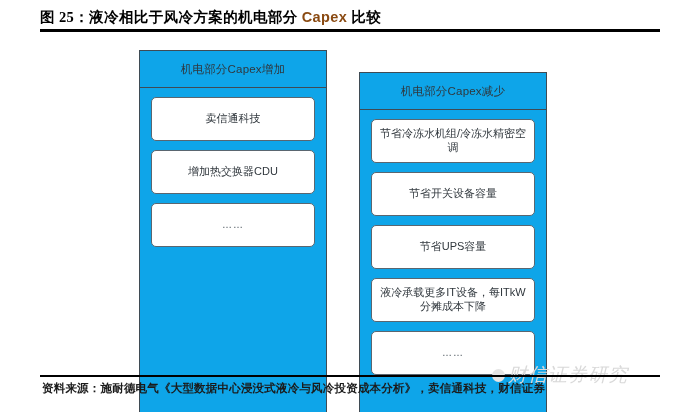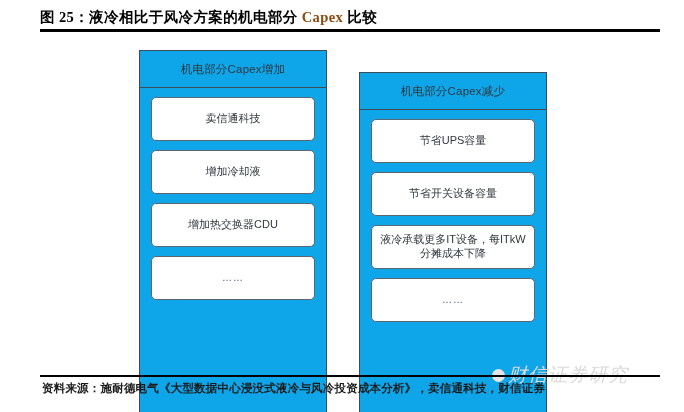--- a/index.html
+++ b/index.html
@@ -24,21 +24,21 @@
     width: 620px;
     font-family: "Liberation Serif", "DejaVu Serif", serif;
     font-weight: bold;
     font-size: 14.5px;
     letter-spacing: 0.4px;
     white-space: nowrap;
     color: #000000;
   }
   .fig-title .cap {
     color: #8a4a12;
-    font-family: Liberation Serif, serif;
+    font-family: Liberation Sans, sans-serif;
   }
   .rule-top {
     position: absolute;
     left: 40px;
     top: 29px;
     width: 620px;
     height: 3px;
     background: #000000;
   }
 
@@ -156,31 +156,31 @@
   <span>图 25：液冷相比于风冷方案的机电部分 </span><span class="cap">Capex</span><span> 比较</span>
 </div>
 <div class="rule-top"></div>
 
 <div class="diagram">
 
   <div class="column left">
     <div class="col-header">机电部分Capex增加</div>
     <div class="col-body">
       <div class="node h1">卖信通科技</div>
-      <div class="node h1">增加冷却液</div>
       <div class="node h1">增加热交换器CDU</div>
       <div class="node dots">……</div>
     </div>
   </div>
 
   <div class="column right">
     <div class="col-header">机电部分Capex减少</div>
     <div class="col-body">
+      <div class="node h2">节省冷冻水机组/冷冻水精密空调</div>
+      <div class="node h2">节省开关设备容量</div>
       <div class="node h2">节省UPS容量</div>
-      <div class="node h2">节省开关设备容量</div>
       <div class="node h2">液冷承载更多IT设备，每ITkW分摊成本下降</div>
       <div class="node dots">……</div>
     </div>
   </div>
 
 </div>
 
 <div class="watermark">
   <span class="wm-dot"></span><span>财信证券研究</span>
 </div>

